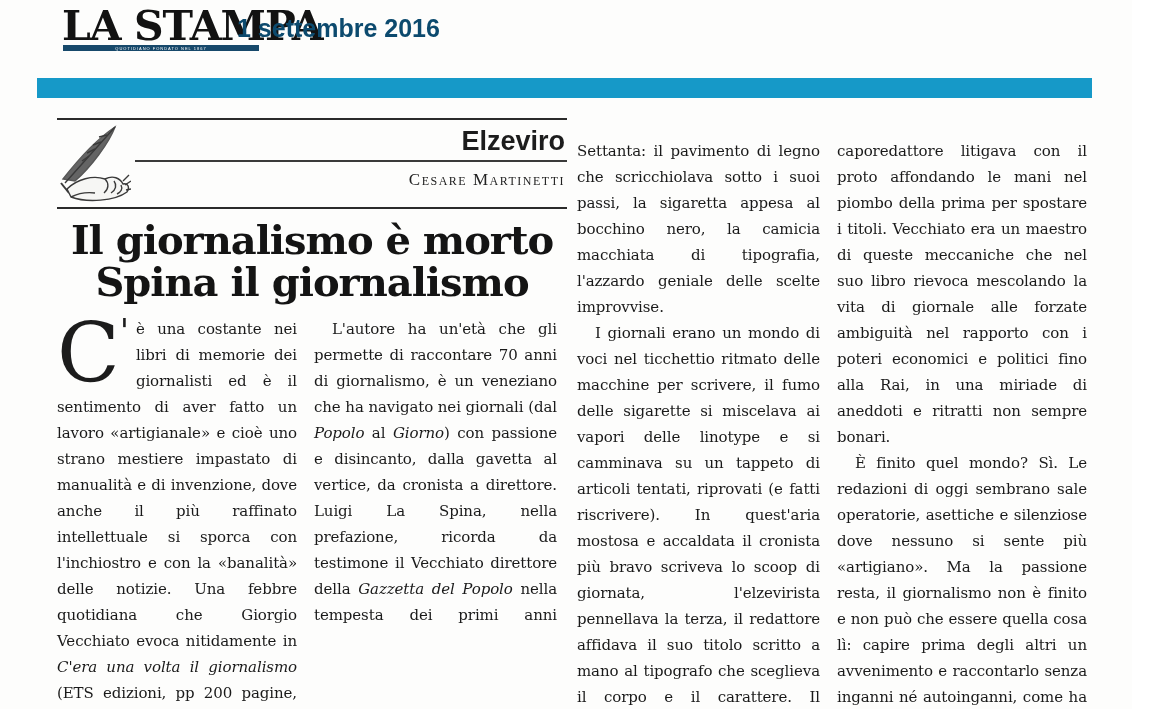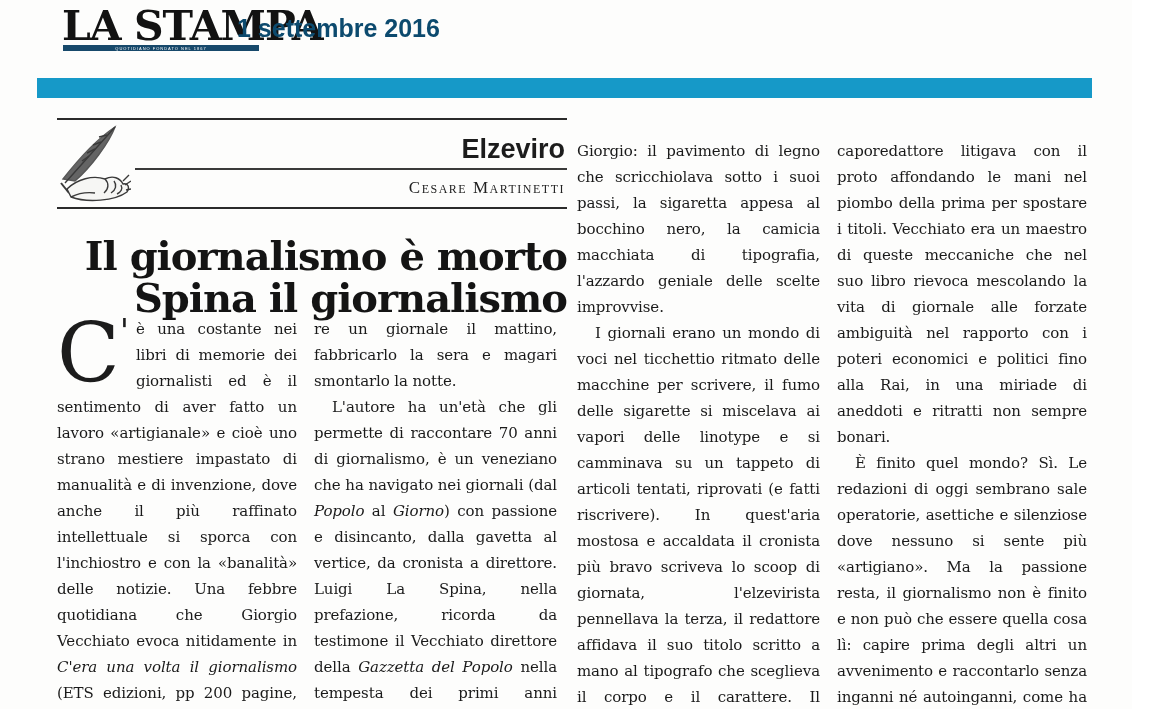--- a/index.html
+++ b/index.html
@@ -13,29 +13,29 @@
             display:flex;align-items:center;justify-content:center;overflow:hidden;}
   .logo-bar span{color:#ffffff;font-family:"Liberation Sans",sans-serif;font-size:4px;
                  line-height:5px;letter-spacing:1px;white-space:nowrap;}
   .date{position:absolute;left:237px;top:14px;font-family:"Liberation Sans",sans-serif;
         font-weight:bold;font-size:25px;color:#0c4a6e;white-space:nowrap;}
   .accent-bar{position:absolute;left:37px;top:78px;width:1055px;height:20px;background:#1699c8;}
 
   
   .art-header{position:absolute;left:57px;top:118px;width:510px;}
   .rule{border-top:2px solid #2b2b2b;height:0;}
-  .header-row{display:flex;align-items:flex-end;}
+  .header-row{display:flex;align-items:flex-start;}
   .icon-box{width:78px;height:84px;flex:0 0 78px;padding-top:3px;}
   .header-right{flex:1;display:flex;flex-direction:column;}
   .rubric{text-align:right;font-family:"Liberation Sans",sans-serif;font-weight:bold;
           font-size:27px;line-height:30px;padding:6px 2px 4px 0;color:#1c1c1c;
           border-bottom:2px solid #3a3a3a;}
   .byline{text-align:right;font-variant:small-caps;font-size:17px;letter-spacing:1.5px;
           padding:8px 2px 9px 0;color:#222;font-family:Liberation Serif, serif;}
-  .title{margin:26px 0 0 0;text-align:right;font-weight:bold;font-size:40px;
+  .title{margin:10px 0 0 0;text-align:center;font-weight:bold;font-size:40px;
          line-height:42px;letter-spacing:-1px;color:#141414;}
 
   
   .col{position:absolute;text-align:justify;font-size:15px;line-height:26px;
        letter-spacing:-0.1px;color:#1a1a1a;hyphens:auto;-webkit-hyphens:auto;}
   .col p{margin:0;}
   .col p.indent{text-indent:18px;}
   .col p.justify-last{text-align-last:justify;}
   #col1{left:57px;top:316px;width:240px;}
   #col2{left:314px;top:316px;width:243px;}
@@ -91,25 +91,24 @@
     </h1>
   </div>
 
   <div class="col" id="col1" lang="it">
       <p class="justify-last"><span class="dropcap">
           <span class="cap">C</span>
           <span class="mark">'</span>
         </span><span>è una costante nei libri di memorie dei giornalisti ed è il sentimento di aver fatto un lavoro «artigianale» e cioè uno strano mestiere impastato di manualità e di invenzione, dove anche il più raffinato intellettuale si sporca con l'inchiostro e con la «banalità» delle notizie. Una febbre quotidiana che Giorgio Vecchiato evoca nitidamente in </span><i>C'era una volta il giornalismo</i><span> (ETS edizioni, pp 200 pagine, €14): inventa-</span></p>
     </div>
   <div class="col" id="col2" lang="it">
-      <p><span>re un giornale il mattino, fabbricarlo la sera e magari smontarlo la notte.</span></p>
       <p class="indent justify-last"><span>L'autore ha un'età che gli permette di raccontare 70 anni di giornalismo, è un veneziano che ha navigato nei giornali (dal </span><i>Popolo</i><span> al </span><i>Giorno</i><span>) con passione e disincanto, dalla gavetta al vertice, da cronista a direttore. Luigi La Spina, nella prefazione, ricorda da testimone il Vecchiato direttore della </span><i>Gazzetta del Popolo</i><span> nella tempesta dei primi anni</span></p>
     </div>
   <div class="col" id="col3" lang="it">
-      <p><span>Giorgio: il pavimento di legno che scricchiolava sotto i suoi passi, la sigaretta appesa al bocchino nero, la camicia macchiata di tipografia, l'azzardo geniale delle scelte improvvise.</span></p>
+      <p><span>Settanta: il pavimento di legno che scricchiolava sotto i suoi passi, la sigaretta appesa al bocchino nero, la camicia macchiata di tipografia, l'azzardo geniale delle scelte improvvise.</span></p>
       <p class="indent justify-last"><span>I giornali erano un mondo di voci nel ticchettio ritmato delle macchine per scrivere, il fumo delle sigarette si miscelava ai vapori delle linotype e si camminava su un tappeto di articoli tentati, riprovati (e fatti riscrivere). In quest'aria mostosa e accaldata il cronista più bravo scriveva lo scoop di giornata, l'elzevirista pennellava la terza, il redattore affidava il suo titolo scritto a mano al tipografo che sceglieva il corpo e il carattere. Il direttore buttava giù un fondo sul tamburo dell'ultima ora, mentre il</span></p>
     </div>
   <div class="col" id="col4" lang="it">
       <p><span>caporedattore litigava con il proto affondando le mani nel piombo della prima per spostare i titoli. Vecchiato era un maestro di queste meccaniche che nel suo libro rievoca mescolando la vita di giornale alle forzate ambiguità nel rapporto con i poteri economici e politici fino alla Rai, in una miriade di aneddoti e ritratti non sempre bonari.</span></p>
       <p class="indent"><span>È finito quel mondo? Sì. Le redazioni di oggi sembrano sale operatorie, asettiche e silenziose dove nessuno si sente più «artigiano». Ma la passione resta, il giornalismo non è finito e non può che essere quella cosa lì: capire prima degli altri un avvenimento e raccontarlo senza inganni né autoinganni, come ha fatto Giorgio Vecchiato nei suoi settant'anni di mestiere.</span></p>
     </div>
 
 </div>
 
 </body></html>

